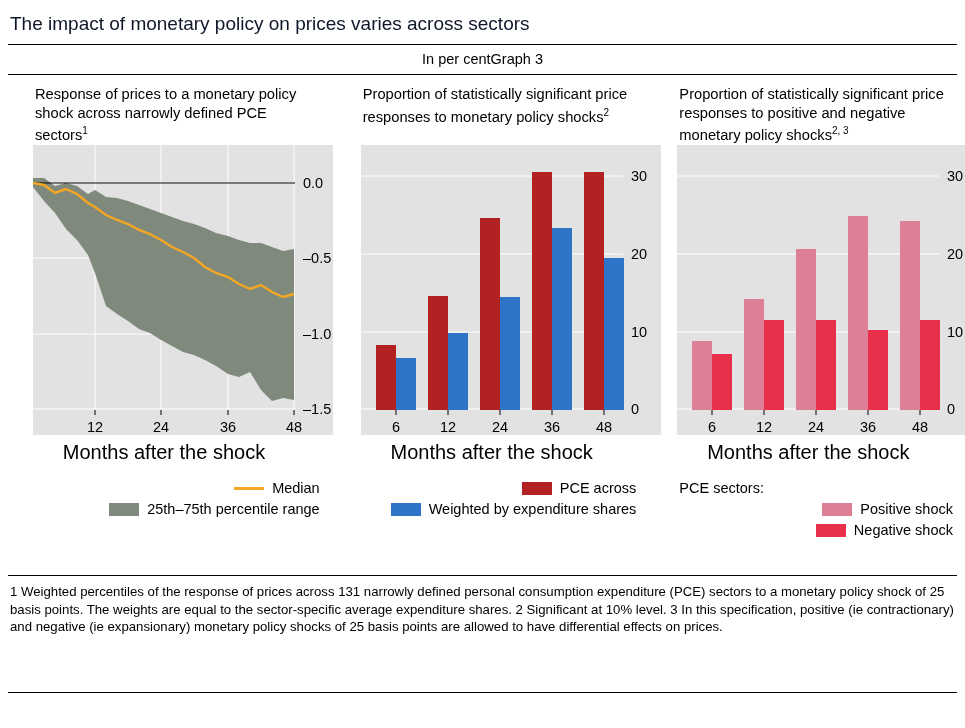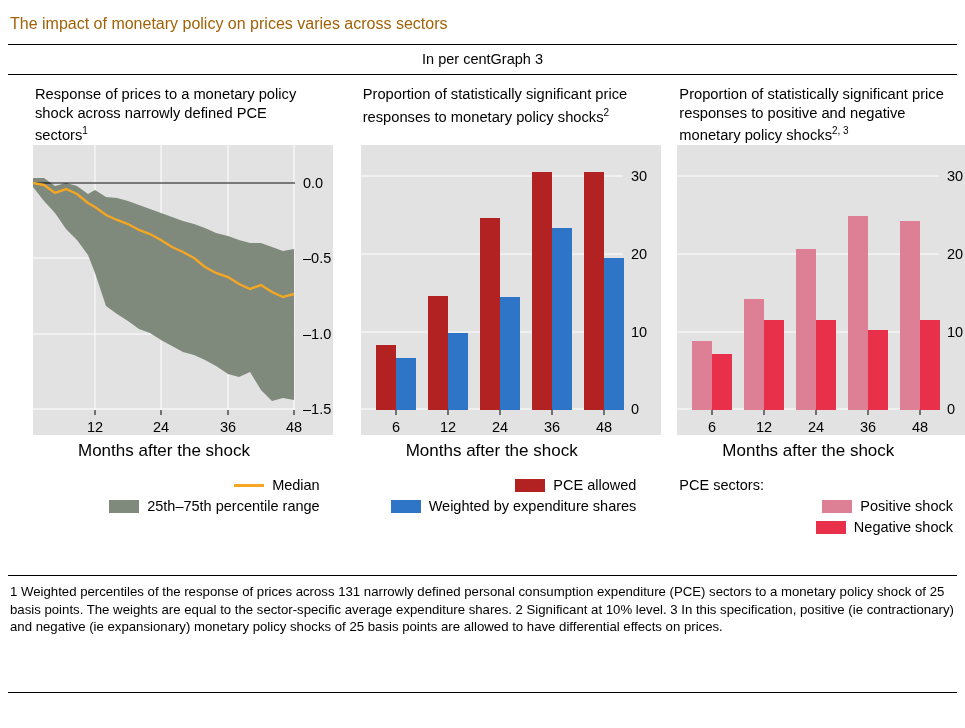--- a/index.html
+++ b/index.html
@@ -17,25 +17,25 @@
   }
   .page {
     position: relative;
     width: 965px;
     height: 728px;
     box-sizing: border-box;
     padding: 0 8px;
   }
   
   .title {
-    font-size: 16px;
+    font-size: 19px;
     line-height: 20px;
     padding-top: 14px;
     padding-left: 2px;
-    color: #a16207;
+    color: #0f172a;
   }
   .hrule {
     border-top: 1px solid #000;
     margin-top: 10px;
   }
   .subhead {
     display: flex;
     justify-content: center;
     align-items: baseline;
     font-size: 14.5px;
@@ -70,21 +70,21 @@
     height: 290px;
   }
   .plot {
     position: absolute;
     left: 0;
     top: 0;
     background: #e2e2e2;
   }
   .axis-label {
     text-align: center;
-    font-size: 17px;
+    font-size: 20px;
     margin-top: 6px;
   }
   
   .legend {
     margin-top: 14px;
     padding-left: 2px;
     font-size: 14.5px;
     line-height: 21px;
   }
   .legend-row {
@@ -250,21 +250,21 @@
           <text x="270" y="36" font-size="14.5" font-family="Liberation Sans, sans-serif" text-anchor="start">30</text>
           <text x="270" y="114" font-size="14.5" font-family="Liberation Sans, sans-serif" text-anchor="start">20</text>
           <text x="270" y="192" font-size="14.5" font-family="Liberation Sans, sans-serif" text-anchor="start">10</text>
           <text x="270" y="269" font-size="14.5" font-family="Liberation Sans, sans-serif" text-anchor="start">0</text>
         </svg>
       </div>
       <div class="axis-label" style="width:262px;">Months after the shock</div>
       <div class="legend">
         <div class="legend-row">
           <span class="swatch-box" style="background:#b22222"></span>
-          <span>PCE allowed</span>
+          <span>PCE across</span>
         </div>
         <div class="legend-row">
           <span class="swatch-box" style="background:#2e75c8"></span>
           <span>Weighted by expenditure shares</span>
         </div>
       </div>
     </div>
 
     <div class="panel">
       <div class="panel-title">

